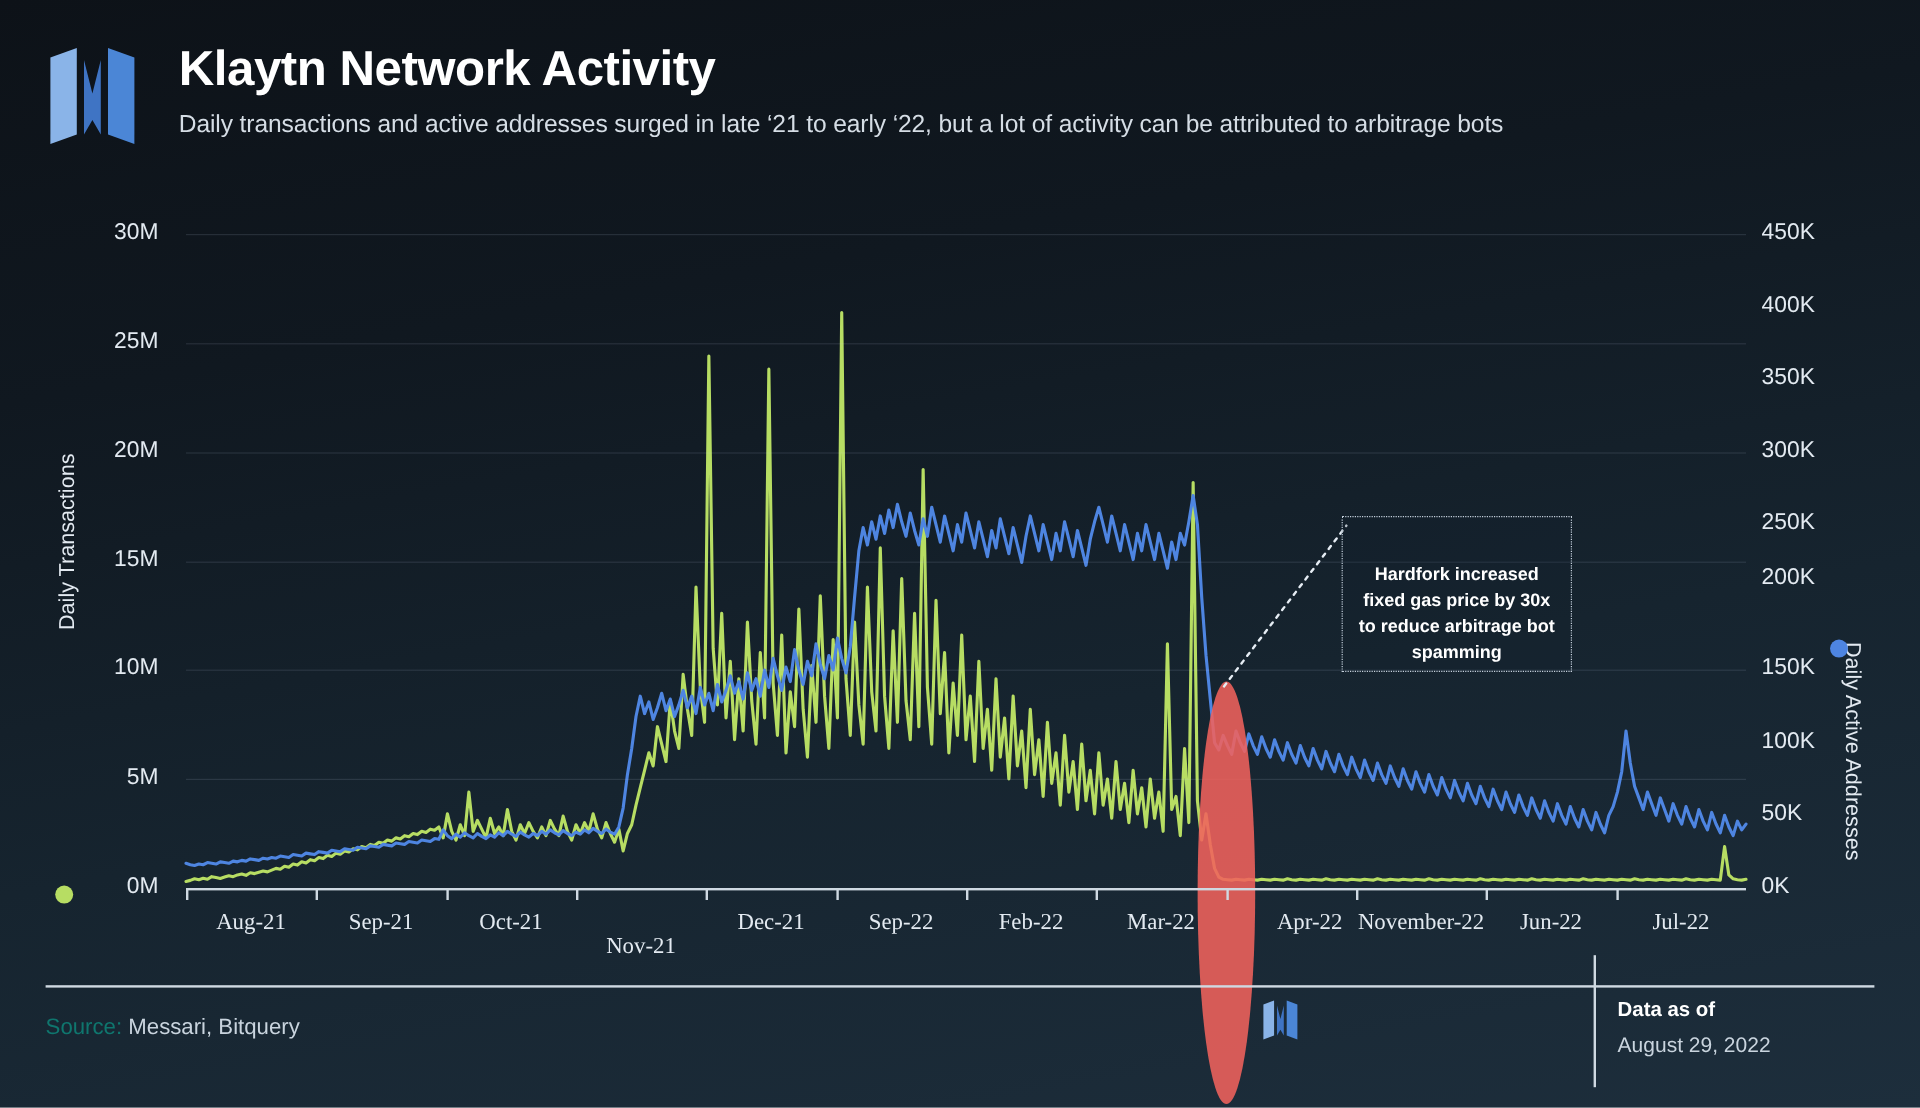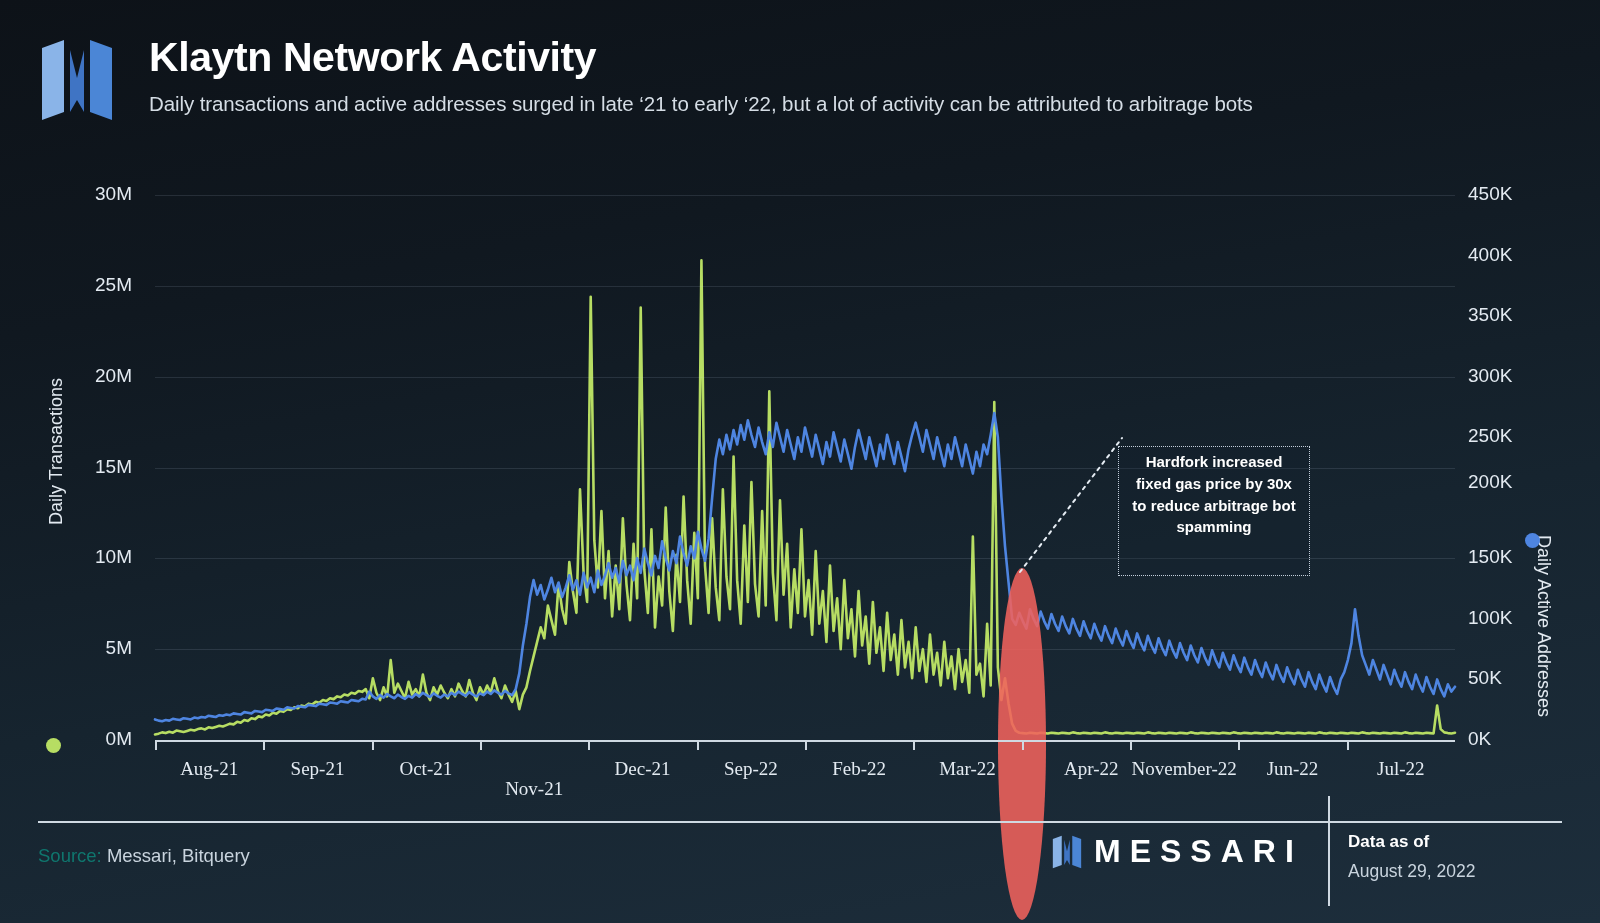--- a/index.html
+++ b/index.html
@@ -49,23 +49,23 @@
   .legend-dot.blue  { left: 1525px; top: 363px; background: #4e85e1; }
 
   .xaxis-line { position: absolute; left: 155px; top: 570px; width: 1300px; height: 2px; background: #cfd9e2; }
   .xtick-mark { position: absolute; top: 570px; width: 2px; height: 10px; background: #cfd9e2; }
   .xtick-label { position: absolute; top: 588px; font-size: 19px; color: #e3eaf1; transform: translateX(-50%); white-space: nowrap; font-family: Liberation Serif, serif; }
 
   .series-svg { position: absolute; left: 0; top: 0; width: 1300px; height: 545px; overflow: visible; }
 
   
   .annot-box {
-    position: absolute; left: 1118px; top: 276px; width: 192px; height: 130px;
+    position: absolute; left: 1118px; top: 260px; width: 192px; height: 130px;
     border: 1.5px dotted #c4cfdb; background: rgba(20,32,44,0.22);
-    display: flex; align-items: flex-start; justify-content: center; padding: 4px 8px;
+    display: flex; align-items: flex-end; justify-content: center; padding: 4px 8px;
   }
   .annot-text {
     font-size: 15px; font-weight: bold; line-height: 1.45;
     text-align: center; color: #ffffff;
   }
   .leader { position: absolute; left: 1010px; top: 260px; width: 120px; height: 150px; overflow: visible; }
   .ellipse-hl {
     position: absolute; left: 998px; top: 398px;
     width: 48px; height: 352px; border-radius: 50%;
     background: #f0625c; opacity: 0.88;
@@ -178,19 +178,18 @@
   <b>Source:</b>
   <span>Messari, Bitquery</span>
 </div>
 
 <div class="messari-logo">
   <svg width="30" height="34" viewBox="0 0 74 84">
     <polygon points="2,10 24,2 24,74 2,82" fill="#8ab4e8"></polygon>
     <polygon points="30,12 37,40 44,12 44,74 37,62 30,74" fill="#3f74c4"></polygon>
     <polygon points="50,2 72,10 72,82 50,74" fill="#4b86d6"></polygon>
   </svg>
-  <span class="messari-word">MESSARI</span>
 </div>
 
 <div class="data-as-of">
   <div class="lbl">Data as of</div>
   <div class="val">August 29, 2022</div>
 </div>
 
 </body></html>

